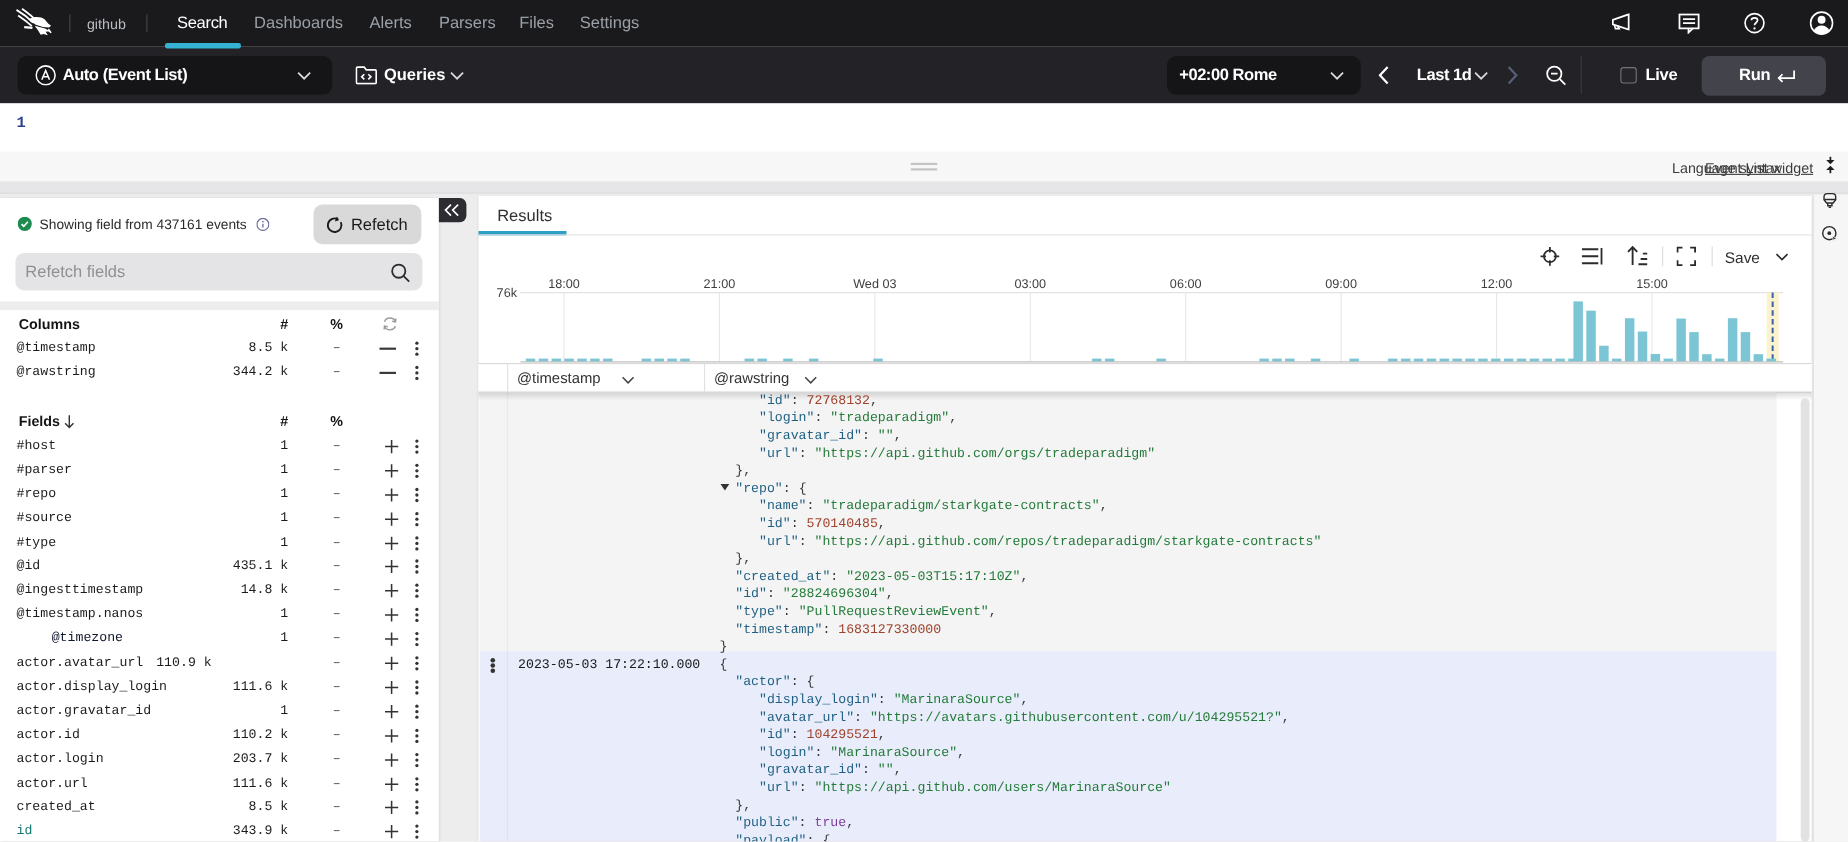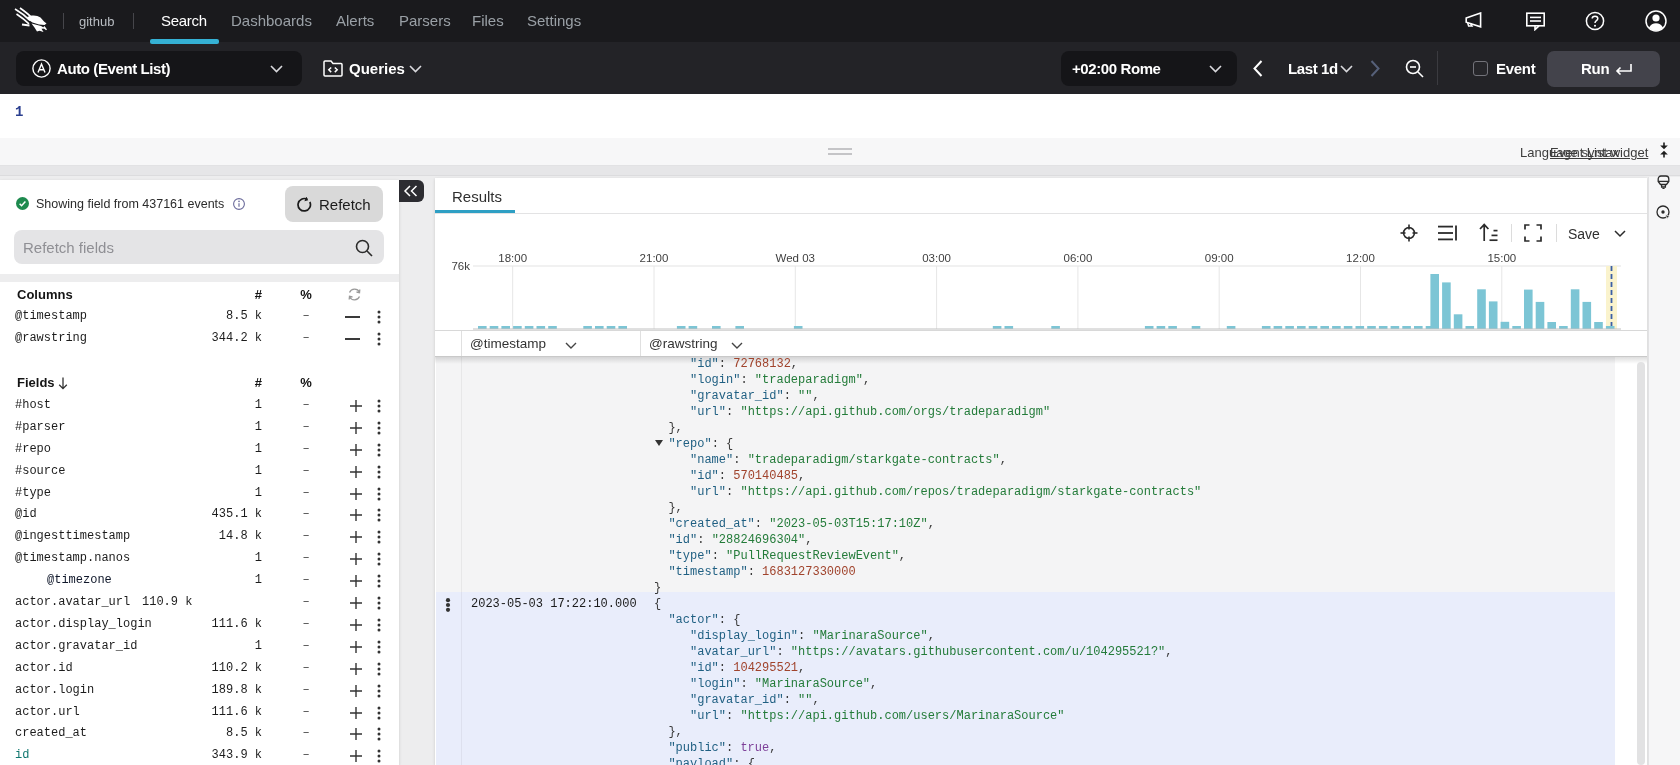--- a/index.html
+++ b/index.html
@@ -91,21 +91,21 @@
   <svg class="abs" style="left:1370px;top:60px;" width="10" height="17" viewBox="0 0 10 17">
       <path d="M1.5,1 L8.5,8.5 L1.5,16" fill="none" stroke="#566079" stroke-width="2"></path>
     </svg>
   <svg class="abs" style="left:1405px;top:59px;" width="20" height="20" viewBox="0 0 20 20">
     <circle cx="8" cy="8" r="6.5" fill="none" stroke="#fff" stroke-width="1.6"></circle>
     <line x1="13" y1="13" x2="18" y2="18" stroke="#fff" stroke-width="1.6"></line>
     <line x1="5" y1="8" x2="11" y2="8" stroke="#fff" stroke-width="1.6"></line>
   </svg>
   <div class="abs" style="left:1437px;top:51px;width:1px;height:34px;background:#3b3b40;"></div>
   <div class="abs" style="left:1473px;top:61px;width:15px;height:15px;border:1.5px solid #73737a;border-radius:3px;background:#26262a;"></div>
-  <div class="abs" style="left:1496px;top:60px;font-size:15px;color:#fff;font-weight:bold;letter-spacing:-0.3px;">Event</div>
+  <div class="abs" style="left:1496px;top:60px;font-size:15px;color:#fff;font-weight:bold;letter-spacing:-0.3px;">Live</div>
   <div class="abs" style="left:1547px;top:51px;width:113px;height:36px;background:#43434b;border-radius:7px;"></div>
   <div class="abs" style="left:1581px;top:60px;font-size:15px;color:#fff;font-weight:bold;letter-spacing:-0.3px;">Run</div>
   <svg class="abs" style="left:1613px;top:63px;" width="20" height="13" viewBox="0 0 20 13">
     <path d="M18,1 L18,8 L4,8 M7.5,4.5 L4,8 L7.5,11.5" fill="none" stroke="#fff" stroke-width="1.6"></path>
   </svg>
 
   <div class="abs" style="left:0;top:94px;width:1680px;height:44px;background:#ffffff;"></div>
   <div class="abs mono" style="left:15px;top:104px;font-size:14px;font-weight:bold;color:#2b3f8f;">1</div>
 
   <div class="abs" style="left:0;top:138px;width:1680px;height:28px;background:#f7f7f8;border-bottom:1px solid #e2e2e4;"></div>
@@ -322,21 +322,21 @@
   <div class="abs mono" style="left:296px;top:661px;width:20px;text-align:center;font-size:12px;color:#4a4a4a;">–</div>
   <svg class="abs" style="left:349px;top:662px;" width="14" height="14" viewBox="0 0 14 14">
       <path d="M7,1 L7,13 M1,7 L13,7" stroke="#333" stroke-width="1.4"></path>
     </svg>
   <svg class="abs" style="left:377px;top:662px;" width="4" height="14" viewBox="0 0 4 14">
       <circle cx="2" cy="2" r="1.5" fill="#333"></circle>
       <circle cx="2" cy="7" r="1.5" fill="#333"></circle>
       <circle cx="2" cy="12" r="1.5" fill="#333"></circle>
     </svg>
   <div class="abs mono" style="left:15px;top:683px;font-size:12px;color:#1c1c1c;">actor.login</div>
-  <div class="abs mono" style="left:142px;top:683px;width:120px;text-align:right;font-size:12px;color:#1c1c1c;">189.8 k</div>
+  <div class="abs mono" style="left:142px;top:683px;width:120px;text-align:right;font-size:12px;color:#1c1c1c;">203.7 k</div>
   <div class="abs mono" style="left:296px;top:683px;width:20px;text-align:center;font-size:12px;color:#4a4a4a;">–</div>
   <svg class="abs" style="left:349px;top:684px;" width="14" height="14" viewBox="0 0 14 14">
       <path d="M7,1 L7,13 M1,7 L13,7" stroke="#333" stroke-width="1.4"></path>
     </svg>
   <svg class="abs" style="left:377px;top:684px;" width="4" height="14" viewBox="0 0 4 14">
       <circle cx="2" cy="2" r="1.5" fill="#333"></circle>
       <circle cx="2" cy="7" r="1.5" fill="#333"></circle>
       <circle cx="2" cy="12" r="1.5" fill="#333"></circle>
     </svg>
   <div class="abs mono" style="left:15px;top:705px;font-size:12px;color:#1c1c1c;">actor.url</div>

